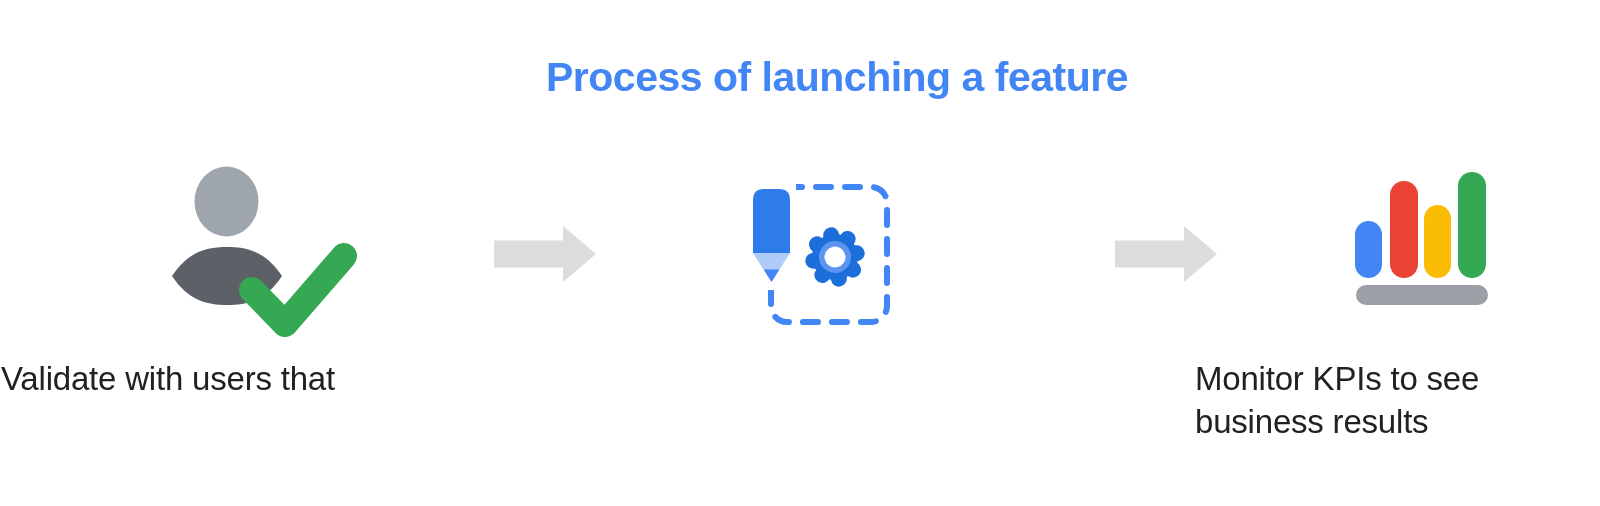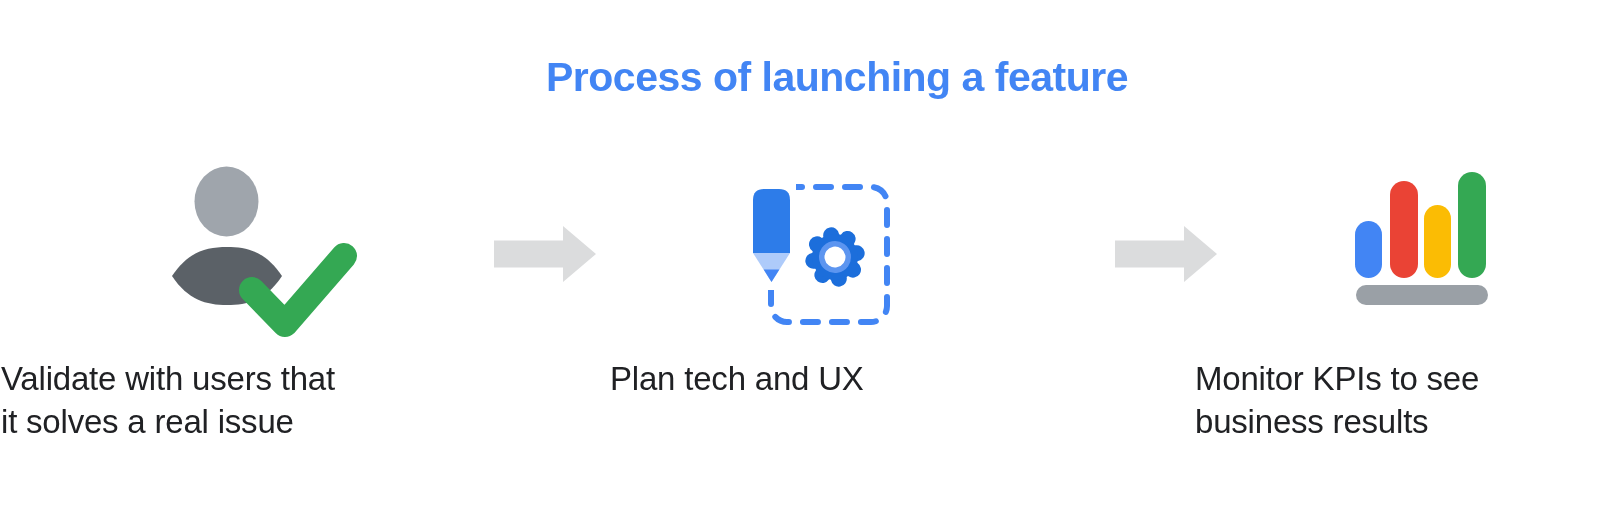--- a/index.html
+++ b/index.html
@@ -68,23 +68,21 @@
   <svg class="abs icon-chart" viewBox="0 0 134 133" xmlns="http://www.w3.org/2000/svg">
     <rect x="0" y="49" width="27" height="57" rx="13.5" fill="#4285F4"></rect>
     <rect x="35" y="9" width="28" height="97" rx="14" fill="#EA4335"></rect>
     <rect x="69" y="33" width="27" height="73" rx="13.5" fill="#FBBC04"></rect>
     <rect x="103" y="0" width="28" height="106" rx="14" fill="#34A853"></rect>
     <rect x="1" y="113" width="132" height="20" rx="10" fill="#9AA0A6"></rect>
   </svg>
 
   <div class="step-label label-1">
     <div class="line">Validate with users that</div>
-    <div class="line">it solves a real issue</div>
   </div>
   <div class="step-label label-2">
-    <div class="line">Plan tech and UX</div>
   </div>
   <div class="step-label label-3">
     <div class="line">Monitor KPIs to see</div>
     <div class="line">business results</div>
   </div>
 
 </div>
 
 </body></html>

